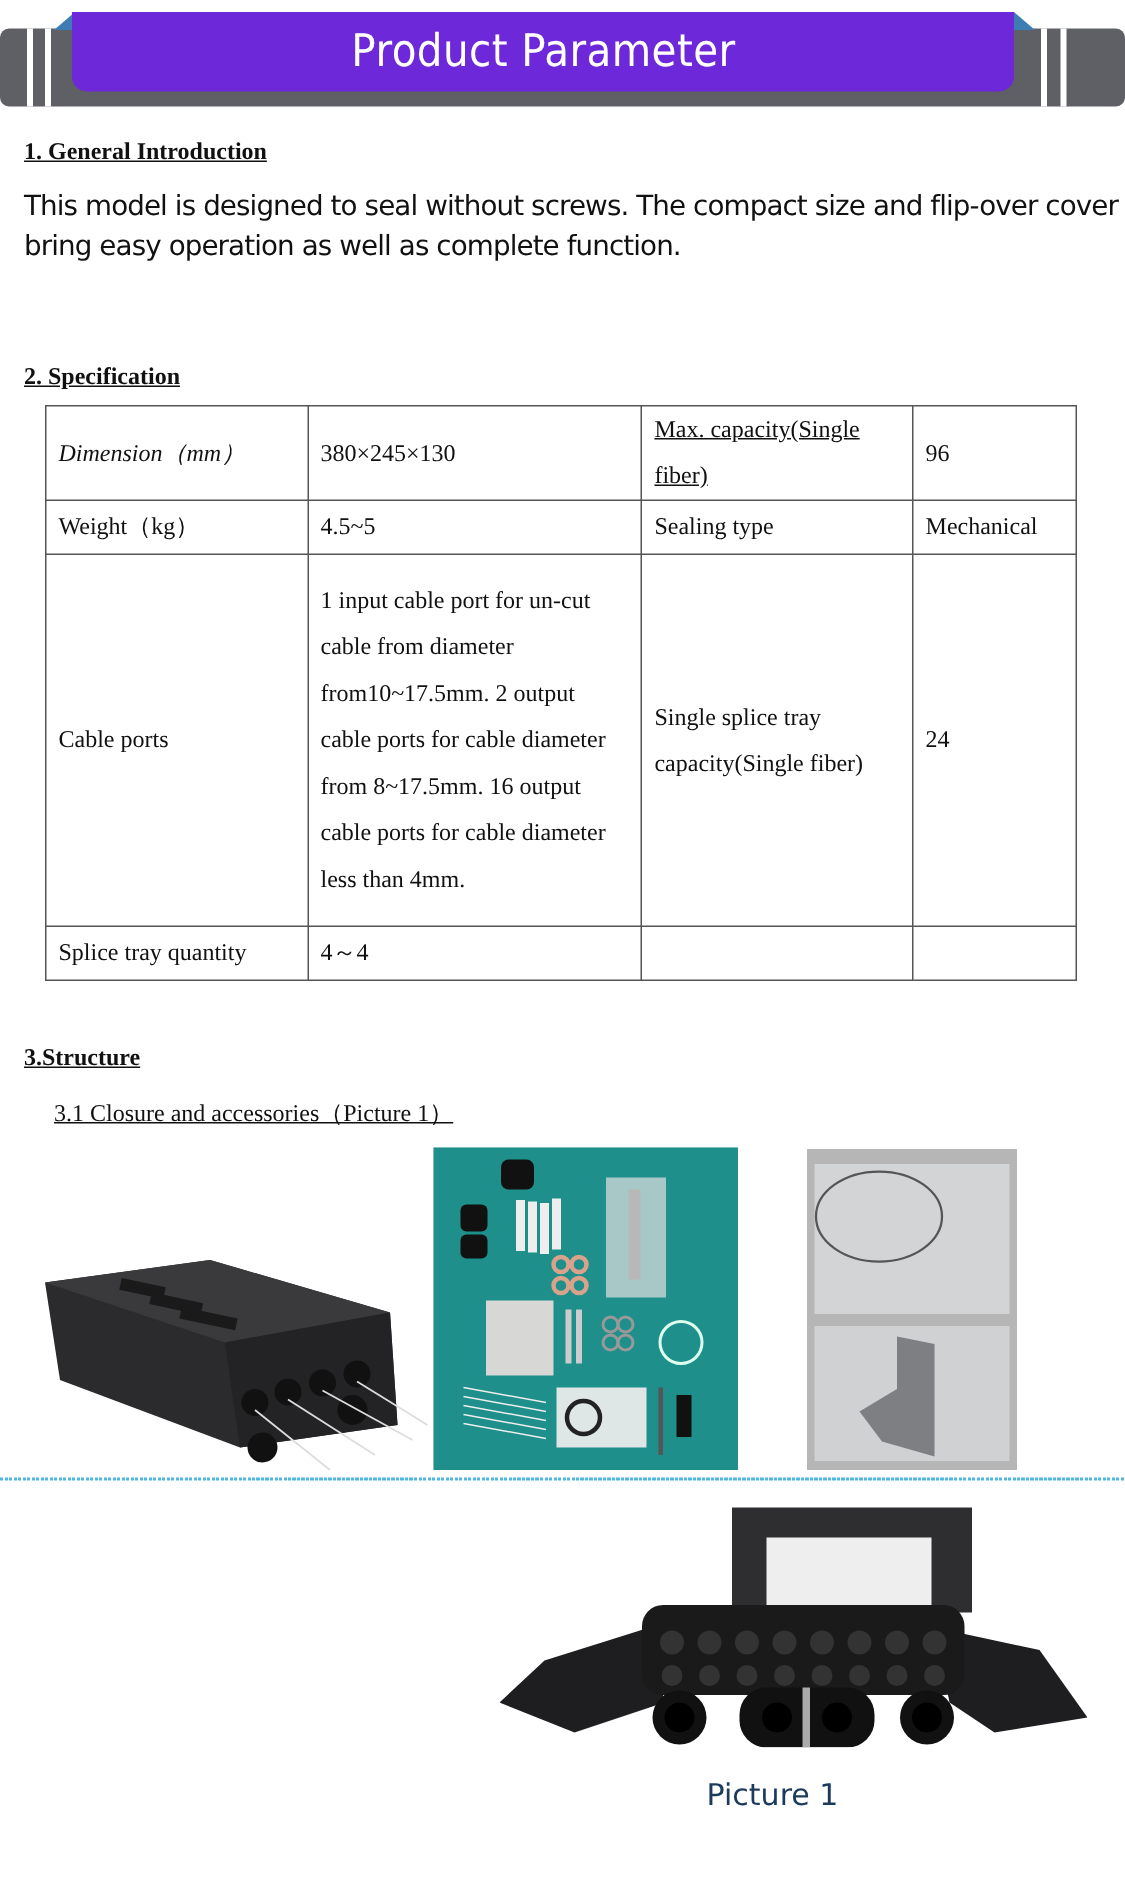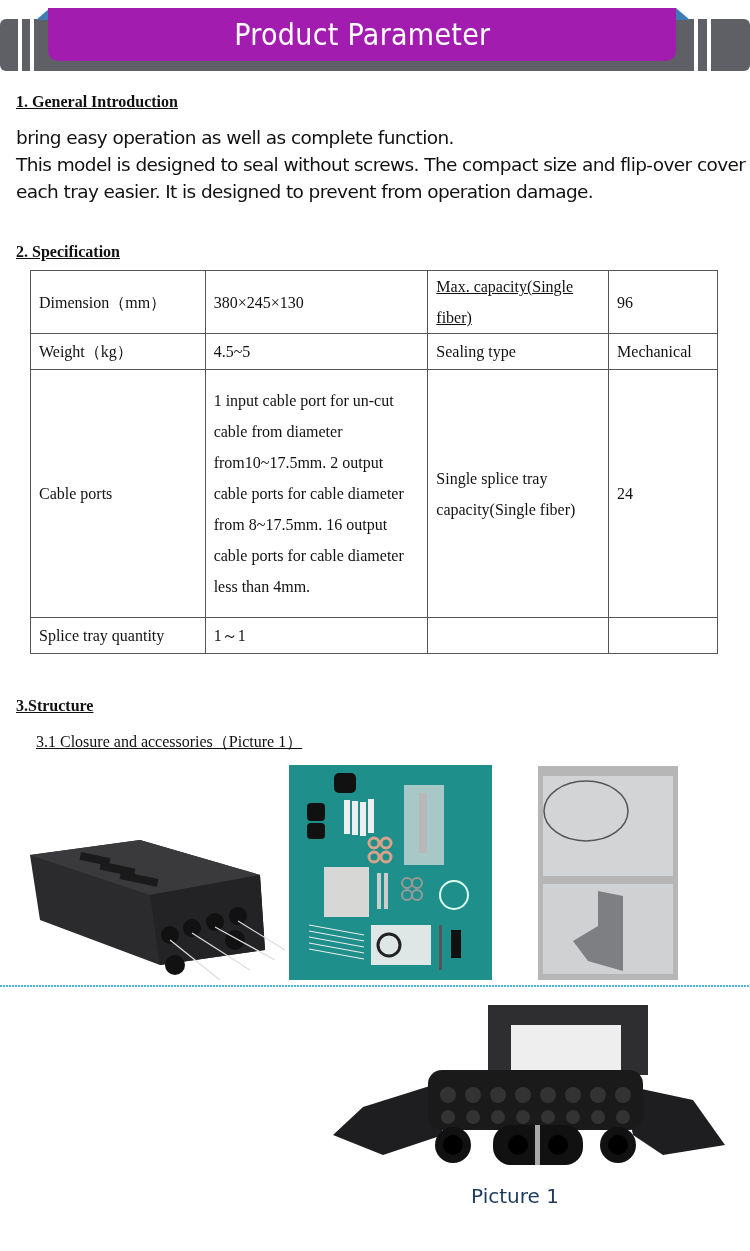--- a/index.html
+++ b/index.html
@@ -4,30 +4,30 @@
 <style>
   * { margin:0; padding:0; box-sizing:border-box; }
   body { width:750px; height:1251px; background:#ffffff; position:relative; overflow:hidden; font-family:"Liberation Serif", serif; color:#111; }
 
   
   .banner { position:absolute; left:0; top:0; width:750px; height:80px; }
   .banner .bar-grey { position:absolute; left:0; top:19px; width:750px; height:52px; background:#5f6065; border-radius:6px; }
   .banner .gap { position:absolute; top:19px; width:4px; height:52px; background:#fff; }
   .banner .fold-l { position:absolute; left:36px; top:8px; width:0; height:0; border-left:14px solid transparent; border-bottom:12px solid #3d7db4; }
   .banner .fold-r { position:absolute; left:676px; top:8px; width:0; height:0; border-right:14px solid transparent; border-bottom:12px solid #3d7db4; }
-  .banner .blue { position:absolute; left:48px; top:8px; width:628px; height:53px; background:#a21caf; border-radius:0 0 10px 10px; display:flex; align-items:center; justify-content:center; }
+  .banner .blue { position:absolute; left:48px; top:8px; width:628px; height:53px; background:#6d28d9; border-radius:0 0 10px 10px; display:flex; align-items:center; justify-content:center; }
   .banner .title { color:#fff; font-family:"DejaVu Sans", sans-serif; font-size:30px; letter-spacing:0.3px; transform:scaleX(0.9); }
 
   .h { position:absolute; left:16px; font-weight:bold; font-size:16px; font-family:"Liberation Serif", serif;text-decoration:underline; }
   .intro { position:absolute; left:16px; top:124px; width:730px; font-family:"DejaVu Sans", sans-serif; font-size:18.5px; line-height:27px; letter-spacing:-0.6px; transform-origin:left top; }
   .intro p { white-space:nowrap; }
 
   table.spec { position:absolute; left:30px; top:270px; width:688px; border-collapse:collapse; font-family:"Liberation Serif", serif; font-size:16px; }
   table.spec td { border:1px solid #555; padding:0 8px; vertical-align:middle; line-height:31px; }
-  .c1 { width:175px; } .c2 { width:223px; } .c3 { width:181px;text-decoration:underline; } .c4 { width:109px; }
+  .c1 { width:175px;font-style:italic; } .c2 { width:223px; } .c3 { width:181px;text-decoration:underline; } .c4 { width:109px; }
 
   .sub { position:absolute; left:36px; top:732px; font-size:16px;text-decoration:underline; }
 
   .photo { position:absolute; overflow:hidden; }
   .ph1 { left:20px; top:800px; width:270px; height:185px; }
   .ph2 { left:289px; top:765px; width:203px; height:215px; background:#1e8f8a; }
   .ph3 { left:538px; top:766px; width:140px; height:214px; background:#b5b6b5; }
   .ph4 { left:333px; top:995px; width:392px; height:170px; }
 
   .dots { position:absolute; left:0; top:985px; width:750px; height:2px; background:repeating-linear-gradient(90deg,#4fb6e0 0 2px,transparent 2px 3px); }
@@ -45,23 +45,22 @@
   <div class="gap" style="left:707px"></div>
   <div class="fold-l"></div>
   <div class="fold-r"></div>
   <div class="blue">
     <span class="title">Product Parameter</span>
   </div>
 </div>
 
 <div class="h" style="top:93px">1. General Introduction</div>
 <div class="intro">
+  <p>This model is designed to seal without screws. The compact size and flip-over cover</p>
   <p>bring easy operation as well as complete function.</p>
-  <p>This model is designed to seal without screws. The compact size and flip-over cover</p>
-  <p>each tray easier. It is designed to prevent from operation damage.</p>
 </div>
 
 <div class="h" style="top:243px">2. Specification</div>
 <table class="spec">
   <tbody>
       <tr style="height:63px">
     <td class="c1">Dimension（mm）</td>
     <td class="c2">380×245×130</td>
     <td class="c3">Max. capacity(Single fiber)</td>
     <td class="c4">96</td>
@@ -73,21 +72,21 @@
     <td>Mechanical</td>
   </tr>
   <tr style="height:248px">
     <td>Cable ports</td>
     <td>1 input cable port for un-cut cable from diameter from10~17.5mm. 2 output cable ports for cable diameter from 8~17.5mm. 16 output cable ports for cable diameter less than 4mm.</td>
     <td>Single splice tray capacity(Single fiber)</td>
     <td>24</td>
   </tr>
   <tr style="height:36px">
     <td>Splice tray quantity</td>
-    <td>1～1</td>
+    <td>4～4</td>
     <td></td>
     <td></td>
   </tr>
 </tbody>
   </table>
 
 <div class="h" style="top:697px">3.Structure</div>
 <div class="sub">3.1 Closure and accessories（Picture 1）</div>
 
 <div class="photo ph1">

